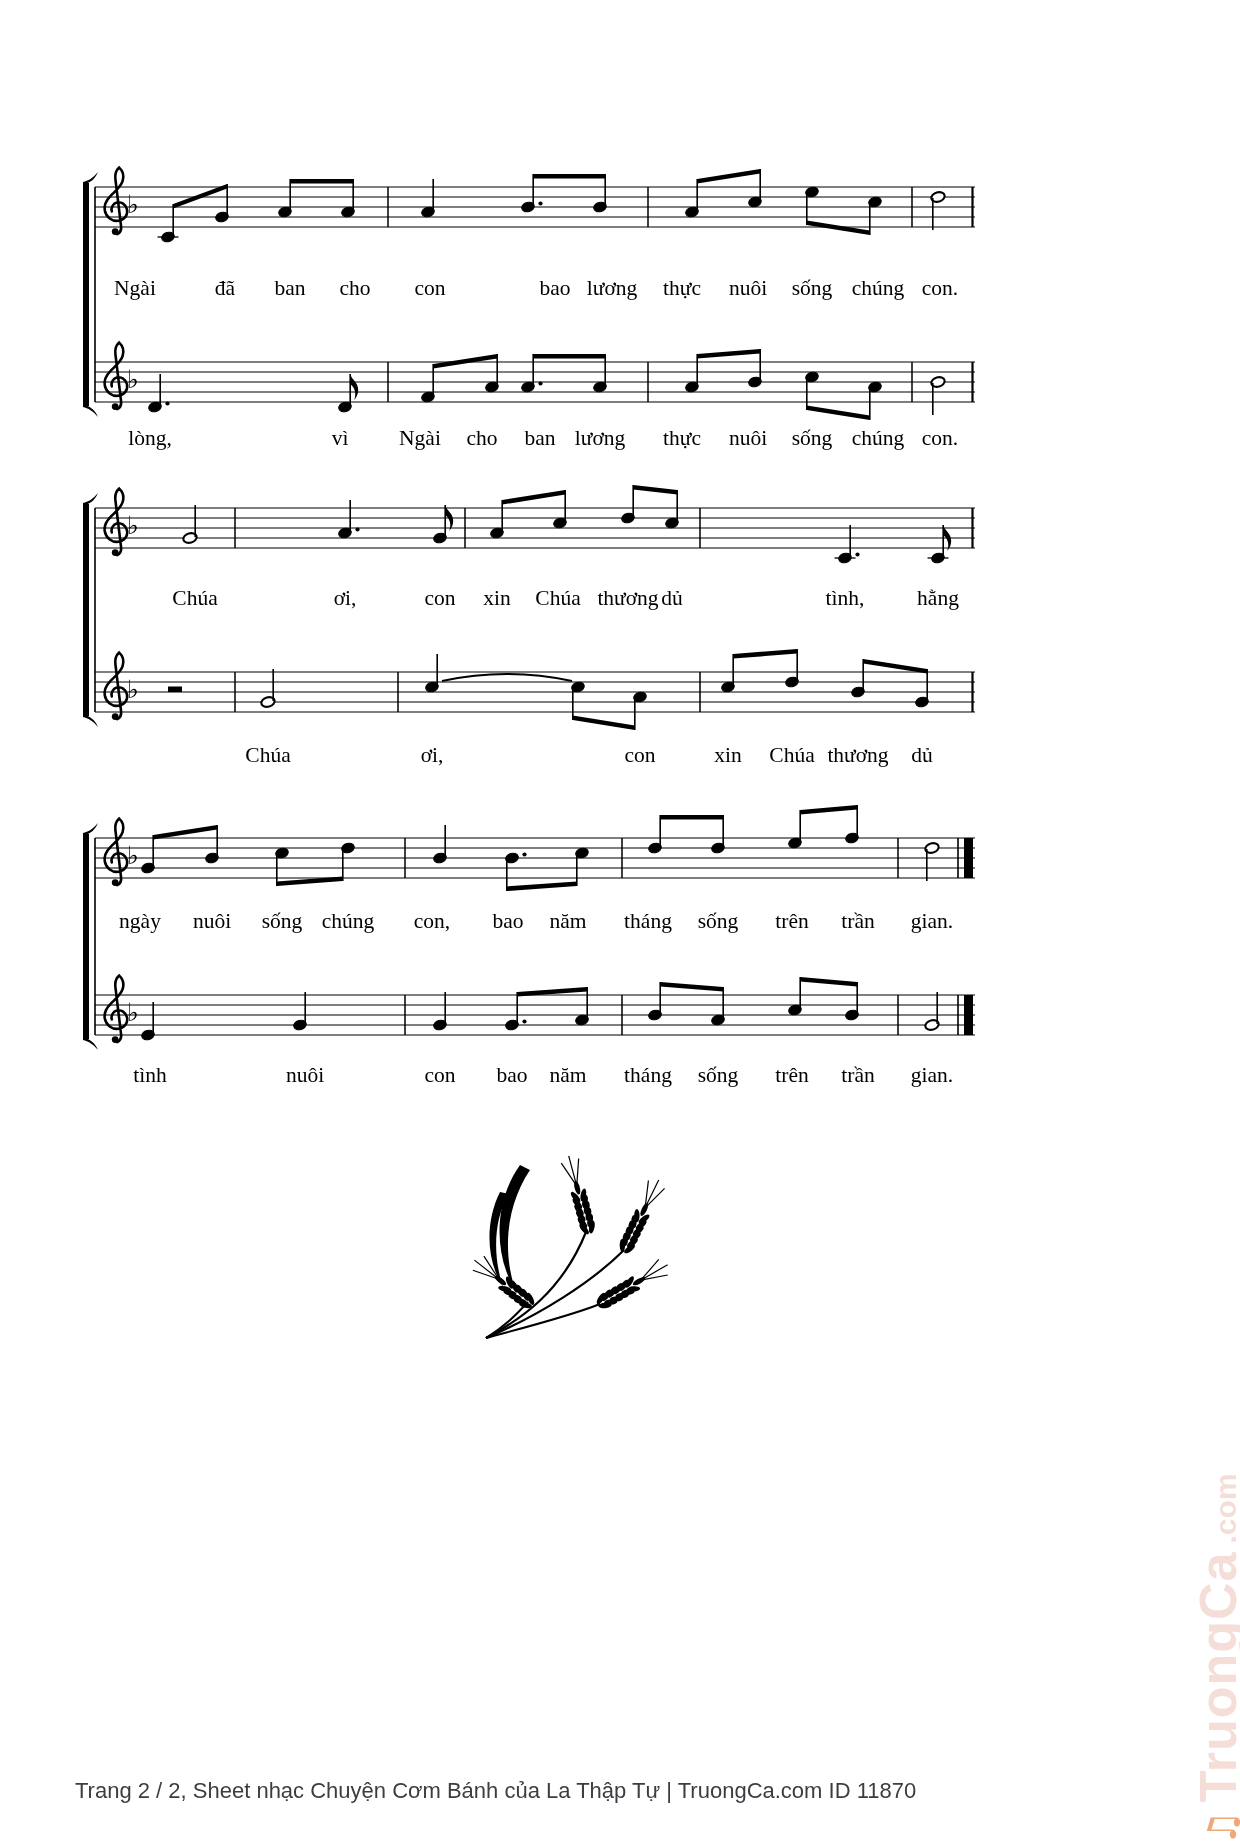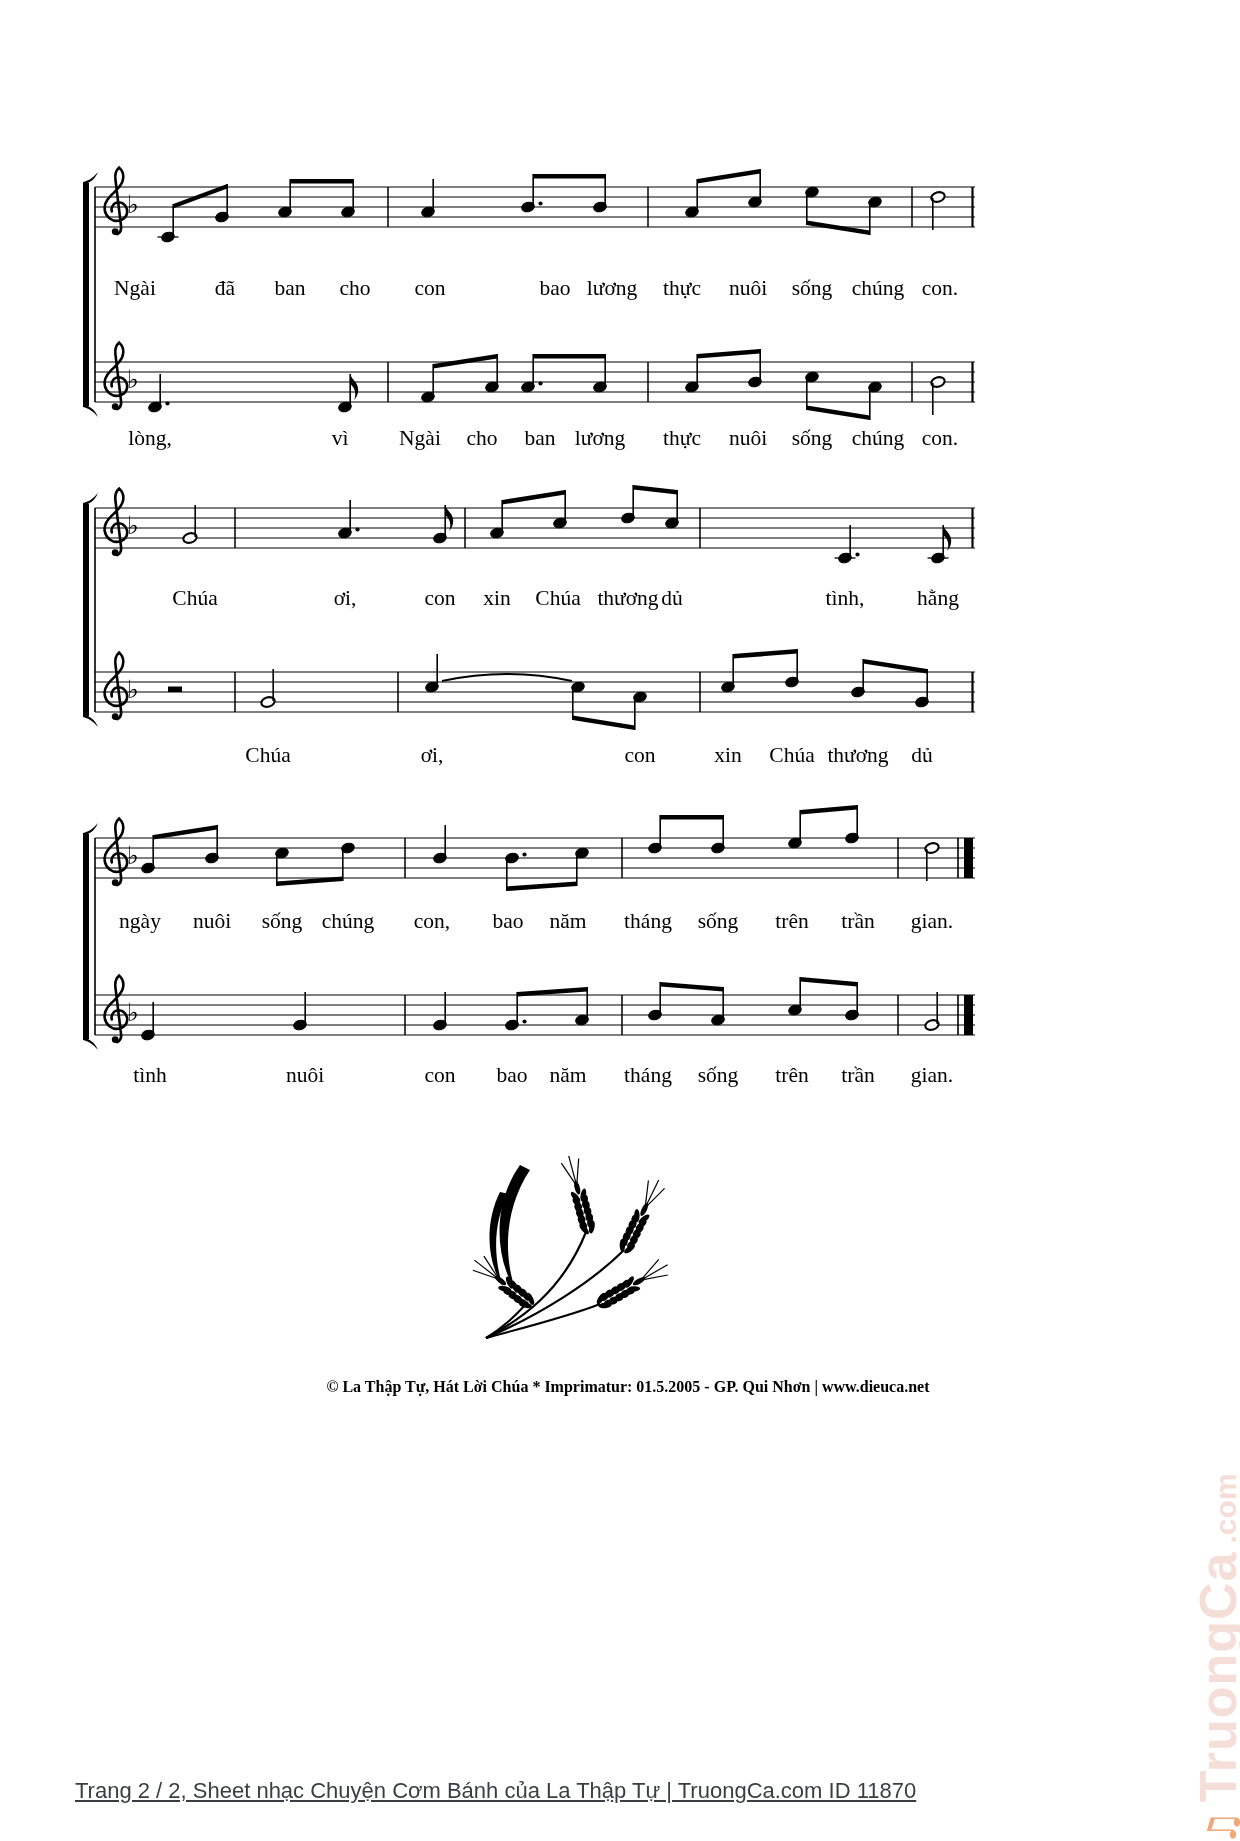--- a/index.html
+++ b/index.html
@@ -5,21 +5,21 @@
   html,body{margin:0;padding:0;background:#fff;}
   .page{position:relative;width:1240px;height:1841px;background:#fff;overflow:hidden;
         font-family:"Liberation Sans",sans-serif;}
   #score{position:absolute;left:0;top:0;}
   .lyric{font-family:"Liberation Serif","DejaVu Serif",serif;font-size:21.5px;fill:#000;}
   .acc{font-family:"DejaVu Sans",sans-serif;fill:#000;}
   .copyright{position:absolute;left:628px;top:1378px;transform:translateX(-50%);
              white-space:nowrap;font-family:"Liberation Serif","DejaVu Serif",serif;
              font-weight:bold;font-size:16px;color:#000;}
   .footer{position:absolute;left:75px;top:1778px;font-size:22px;
-          color:var(--footer-color,#3a3e42);letter-spacing:0px;text-decoration:underline;}
+          color:var(--footer-color,#3a3e42);letter-spacing:0px;}
   .watermark{position:absolute;left:1188px;top:1846px;width:410px;height:54px;
              transform:rotate(-90deg);transform-origin:0 0;white-space:nowrap;
              display:flex;align-items:baseline;gap:8px;}
   .wm-logo{font-family:"DejaVu Sans",sans-serif;font-size:40px;
            color:var(--wm-logo-color,#f0a87a);}
   .wm-name{font-family:"Liberation Sans",sans-serif;font-weight:bold;font-size:52px;
            color:var(--wm-color,#f6ded8);letter-spacing:1px;}
   .wm-tld{font-family:"Liberation Sans",sans-serif;font-weight:bold;font-size:30px;
           color:var(--wm-color,#f6ded8);}
 </style>
@@ -426,20 +426,19 @@
           <ellipse cx="4" cy="-19.799999999999997" rx="2.7" ry="6.6" fill="#000" transform="rotate(26 4 -19.799999999999997)"></ellipse>
           <ellipse cx="-4" cy="-26.4" rx="2.7" ry="6.6" fill="#000" transform="rotate(-26 -4 -26.4)"></ellipse>
           <ellipse cx="4" cy="-26.4" rx="2.7" ry="6.6" fill="#000" transform="rotate(26 4 -26.4)"></ellipse>
           <ellipse cx="0" cy="-35" rx="2.6" ry="7" fill="#000"></ellipse>
           <line x1="0" y1="-37" x2="-9" y2="-63" stroke="#000" stroke-width="1.2"></line>
           <line x1="0" y1="-37" x2="0" y2="-68" stroke="#000" stroke-width="1.2"></line>
           <line x1="0" y1="-37" x2="9" y2="-63" stroke="#000" stroke-width="1.2"></line>
         </g>
       </g>
     </svg>
-  <div class="copyright">© La Thập Tự, Hát Lời Chúa * Imprimatur: 01.5.2005 - GP. Qui Nhơn | www.dieuca.net</div>
   <div class="watermark">
     <span class="wm-logo">♫</span>
     <span class="wm-name">TruongCa</span>
       <span class="wm-tld">.com</span>
   </div>
   <div class="footer">Trang 2 / 2, Sheet nhạc Chuyện Cơm Bánh của La Thập Tự | TruongCa.com ID 11870</div>
 </div>
 
 </body></html>

